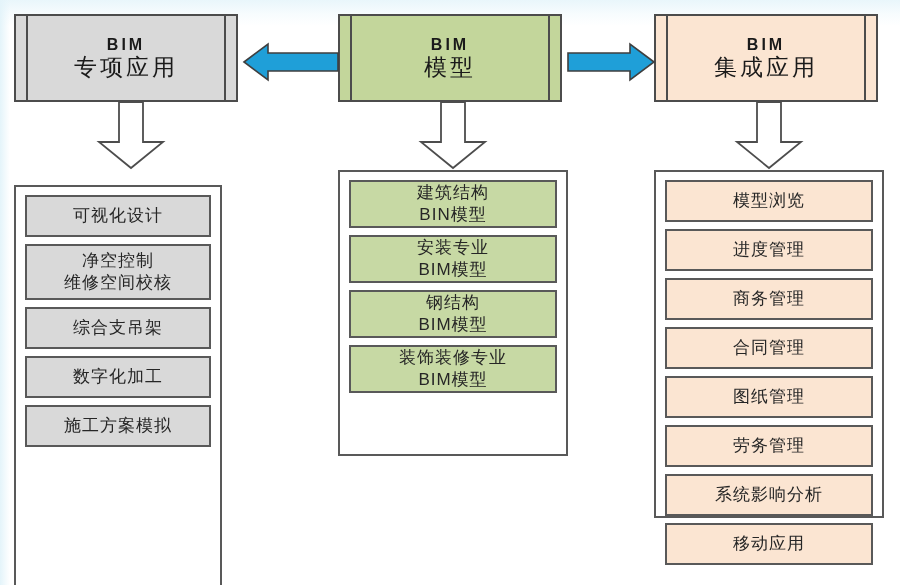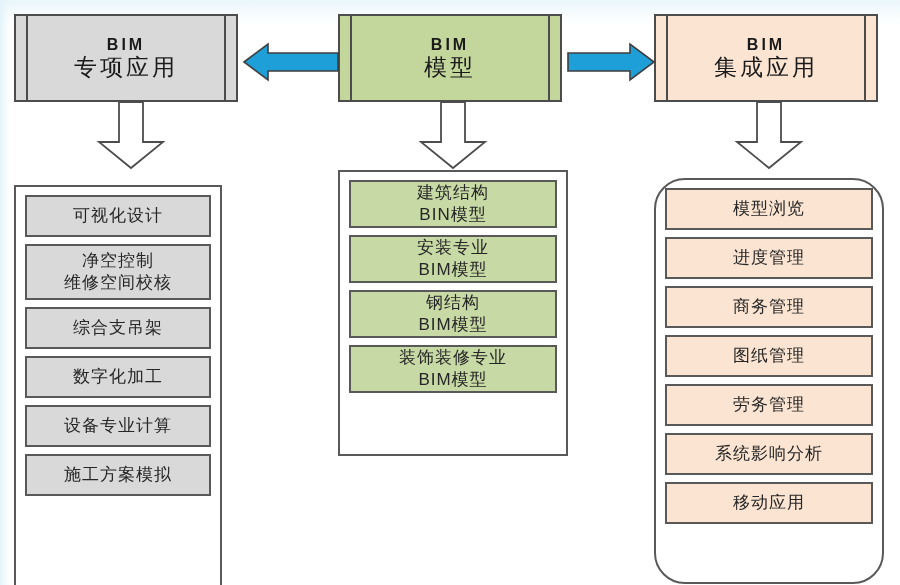--- a/index.html
+++ b/index.html
@@ -80,21 +80,21 @@
   
   .column {
     position: absolute;
     box-sizing: border-box;
     border: 2px solid #595959;
     background: #ffffff;
     padding: 8px 9px;
   }
   .col-left  { left: 14px;  top: 185px; width: 208px; height: 406px; }
   .col-mid   { left: 338px; top: 170px; width: 230px; height: 286px; }
-  .col-right { left: 654px; top: 178px; width: 230px; height: 406px; border-radius: 31px; }
+  .col-right { left: 654px; top: 170px; width: 230px; height: 348px; }
 
   
   .item {
     box-sizing: border-box;
     border: 2px solid #595959;
     display: flex;
     flex-direction: column;
     align-items: center;
     justify-content: center;
     text-align: center;
@@ -170,23 +170,20 @@
       <span class="ln">净空控制</span>
       <span class="ln">维修空间校核</span>
     </div>
     <div class="item h1">
       <span class="ln">综合支吊架</span>
     </div>
     <div class="item h1">
       <span class="ln">数字化加工</span>
     </div>
     <div class="item h1">
-      <span class="ln">设备专业计算</span>
-    </div>
-    <div class="item h1">
       <span class="ln">施工方案模拟</span>
     </div>
   </div>
 
   <div class="column col-mid">
     <div class="item">
       <span class="ln">建筑结构</span>
       <span class="ln">BIN模型</span>
     </div>
     <div class="item">
@@ -207,20 +204,23 @@
     <div class="item h1">
       <span class="ln">模型浏览</span>
     </div>
     <div class="item h1">
       <span class="ln">进度管理</span>
     </div>
     <div class="item h1">
       <span class="ln">商务管理</span>
     </div>
     <div class="item h1">
+      <span class="ln">合同管理</span>
+    </div>
+    <div class="item h1">
       <span class="ln">图纸管理</span>
     </div>
     <div class="item h1">
       <span class="ln">劳务管理</span>
     </div>
     <div class="item h1">
       <span class="ln">系统影响分析</span>
     </div>
     <div class="item h1">
       <span class="ln">移动应用</span>

